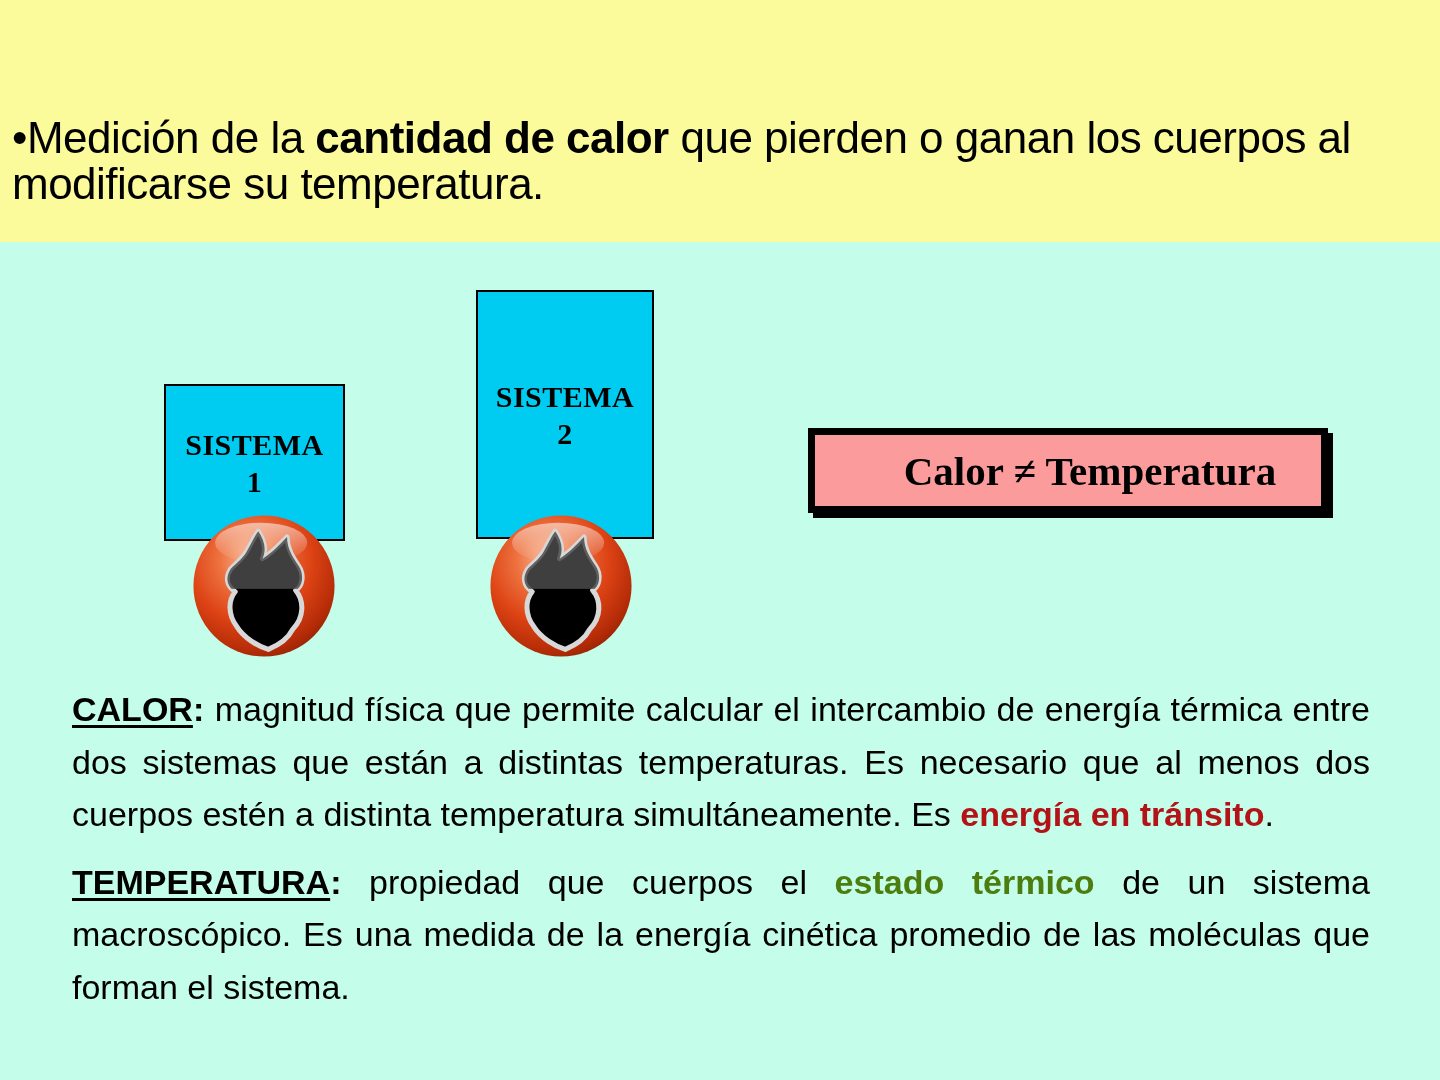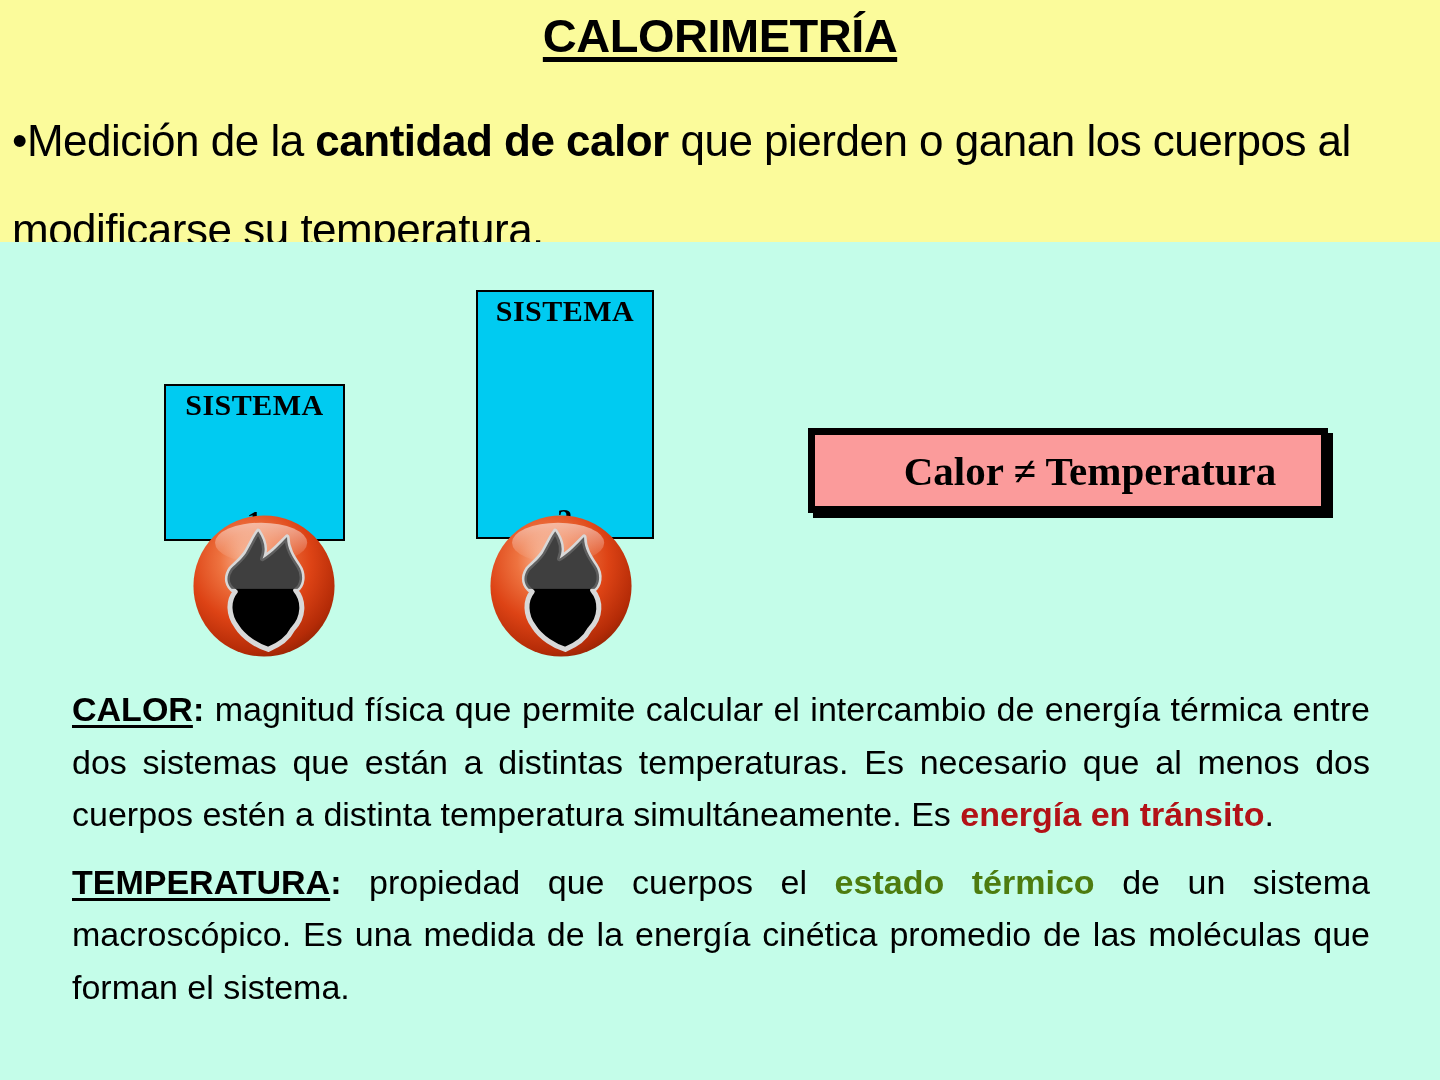--- a/index.html
+++ b/index.html
@@ -8,30 +8,30 @@
     font-family:"Liberation Sans",sans-serif;color:#000;background:#C4FDE9;
   }
   
   .banner{position:absolute;left:0;top:0;width:1440px;height:242px;background:#FBFB9B;}
   .title{
     position:absolute;left:0;top:8px;width:1440px;text-align:center;
     font-size:47px;font-weight:700;letter-spacing:-0.5px;
     text-decoration:underline;text-decoration-thickness:5px;text-underline-offset:5px;
   }
   .intro{
-    position:absolute;left:12px;top:96px;width:1402px;
-    font-size:44px;line-height:89px;letter-spacing:-0.5px;
+    position:absolute;left:12px;top:115px;width:1402px;
+    font-size:44px;line-height:46px;letter-spacing:-0.5px;
   }
   .intro b{font-weight:700;}
   
   .main-bg{position:absolute;left:0;top:242px;width:1440px;height:838px;background:#C4FDE9;}
   
   .sysbox{
     position:absolute;background:#00CBF1;border:2px solid #000;
-    display:flex;flex-direction:column;align-items:center;justify-content:space-between;
+    display:flex;flex-direction:column;align-items:center;justify-content:center;
     font-family:"Liberation Serif",serif;font-weight:700;font-size:30px;line-height:37px;
     text-align:center;letter-spacing:0.5px;
   }
   #sys1{left:164px;top:384px;width:177px;height:153px;}
   #sys2{left:476px;top:290px;width:174px;height:245px;}
   
   .fire{position:absolute;width:144px;height:144px;}
   #fire1{left:192px;top:514px;}
   #fire2{left:489px;top:514px;}
   
@@ -54,21 +54,20 @@
   .bcolon{font-weight:700;}
   .red1{color:#B31217;font-weight:700;}
   .red2{color:#4d7c0f;font-weight:700;}
 </style>
 </head>
 <body>
 
 <div id="slide">
 
   <div class="banner">
-    <div class="title">CALORIMETRÍA</div>
     <div class="intro"><span>•Medición de la </span><b>cantidad de calor</b><span> que pierden o ganan los cuerpos al modificarse su temperatura.</span></div>
   </div>
 
   <div class="main-bg"></div>
 
   <div class="sysbox" id="sys1">
     <span>SISTEMA</span>
     <span>1</span>
   </div>
 

